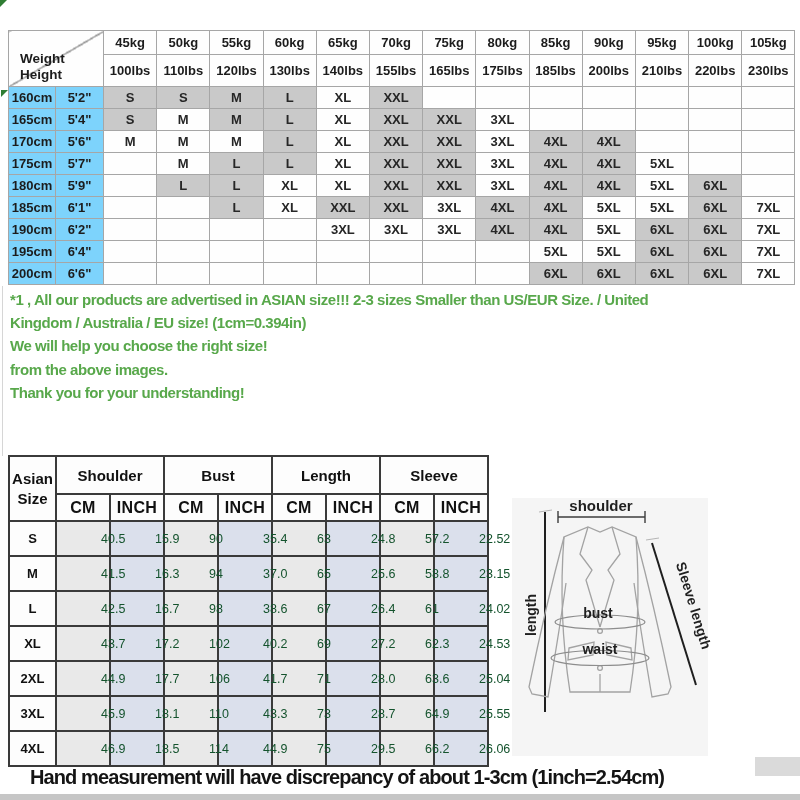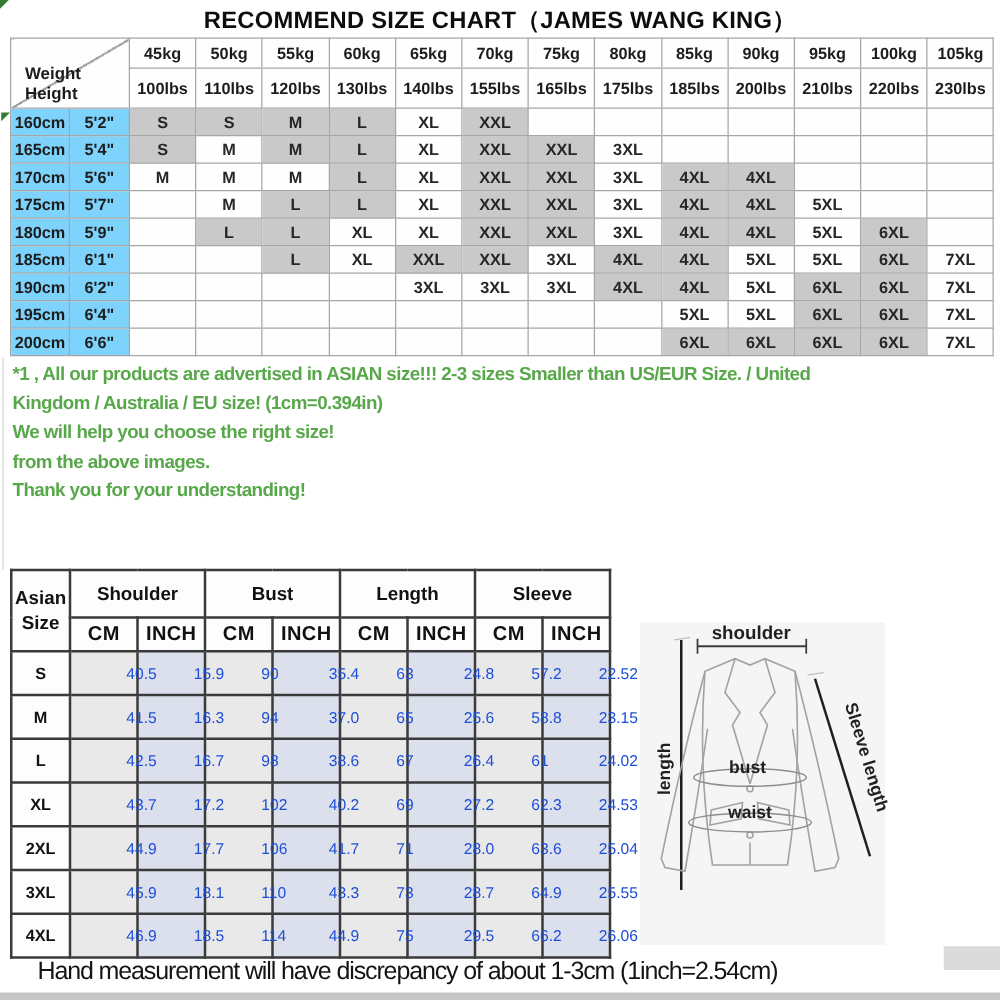--- a/index.html
+++ b/index.html
@@ -31,48 +31,47 @@
   .edge-line{position:absolute;left:2px;top:286px;width:1px;height:170px;background:#d6d6d6;}
 
   
   .stable{position:absolute;left:8px;top:455px;width:480px;border-collapse:collapse;table-layout:fixed;}
   .stable th,.stable td{border:2px solid #3a3a3a;padding:0;text-align:center;vertical-align:middle;white-space:nowrap;}
   .stable th{background:#fdfdfd;color:#111;}
   .stable .corner2{font-size:15px;font-weight:bold;line-height:20px;}
   .stable tr.grow th{height:36px;font-size:15px;font-weight:bold;}
   .stable tr.srow th{height:25px;font-size:16px;font-weight:bold;letter-spacing:0.3px;}
   .stable tbody th{font-size:13px;font-weight:bold;height:33px;}
-  .stable td{font-size:12.5px;color:#1d4ed8;height:33px;padding-left:44px;}
+  .stable td{font-size:12.5px;color:#14532d;height:33px;padding-left:44px;}
   .stable td.cm{background:#e9e9e9;}
   .stable td.in{background:#dbe0ec;}
 
   
   .tri{position:absolute;width:0;height:0;border-top:7px solid #2f7d33;border-right:7px solid transparent;}
   .tri.t1{left:0;top:0;}
   .tri.t2{left:1px;top:90px;}
   .tri.t3{left:9px;top:557px;}
-  .footer{position:absolute;left:30px;top:766px;font-size:20px;font-weight:normal;
+  .footer{position:absolute;left:30px;top:766px;font-size:20px;font-weight:bold;
           letter-spacing:-0.9px;color:#141414;white-space:nowrap;}
   .bottom-strip{position:absolute;left:0;top:794px;width:800px;height:6px;background:#c6c6c6;}
   .corner-patch{position:absolute;left:755px;top:757px;width:45px;height:19px;background:#dadada;}
 
   .diagram{position:absolute;left:500px;top:455px;}
   .diagram text{font-family:"Liberation Sans",sans-serif;fill:#1f1f1f;font-weight:bold;}
 </style>
 </head>
 <body>
 
 <div class="sheet">
 
   <div class="tri t1"></div>
   <div class="tri t2"></div>
   <div class="tri t3"></div>
   <div class="edge-line"></div>
 
-  <h1 class="title">RECOMMEND SIZE CHART（JAMES WANG KING）</h1>
 
   <table class="wtable">
     <colgroup>
         <col style="width: 47px;">
         <col style="width: 48px;">
         <col style="width: 53.2px;">
         <col style="width: 53.2px;">
         <col style="width: 53.2px;">
         <col style="width: 53.2px;">
         <col style="width: 53.2px;">

